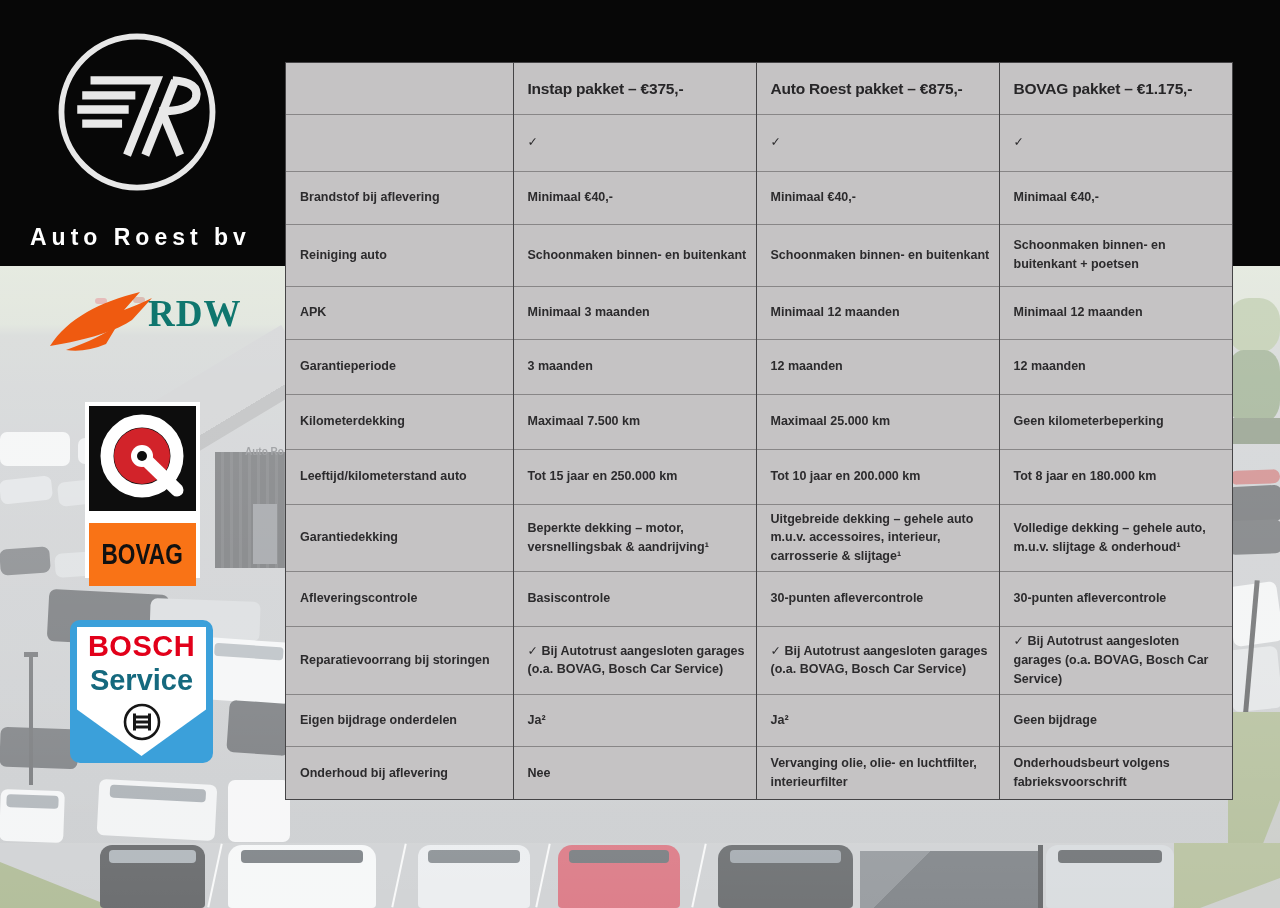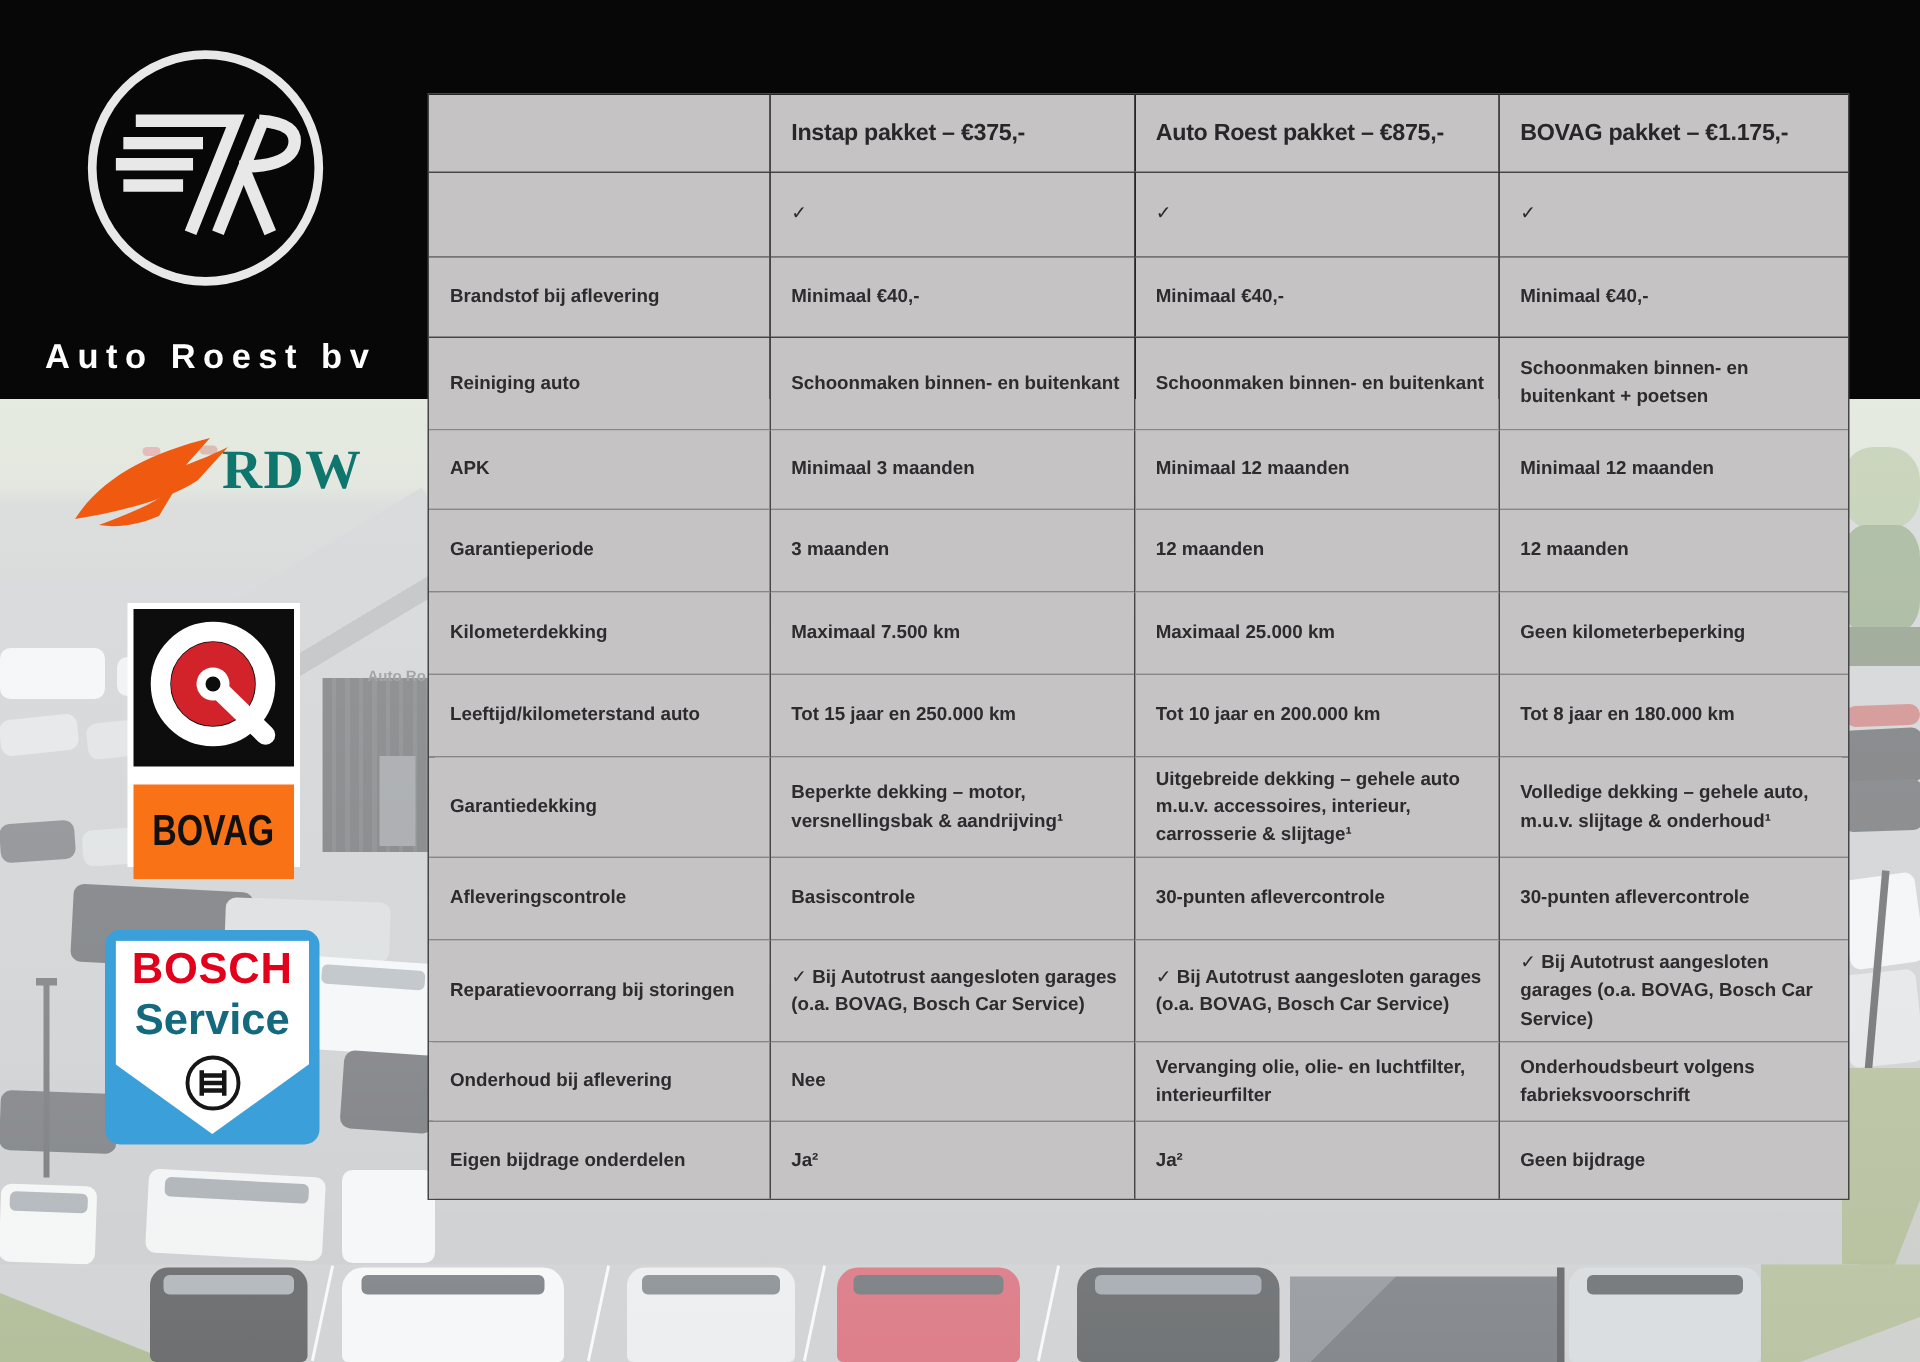--- a/index.html
+++ b/index.html
@@ -262,27 +262,27 @@
       <td>Basiscontrole</td>
       <td>30-punten aflevercontrole</td>
       <td>30-punten aflevercontrole</td>
     </tr>
     <tr style="height:68px;">
       <td>Reparatievoorrang bij storingen</td>
       <td>✓ Bij Autotrust aangesloten garages (o.a. BOVAG, Bosch Car Service)</td>
       <td>✓ Bij Autotrust aangesloten garages (o.a. BOVAG, Bosch Car Service)</td>
       <td>✓ Bij Autotrust aangesloten garages (o.a. BOVAG, Bosch Car Service)</td>
     </tr>
+    <tr style="height:52px;">
+      <td>Eigen bijdrage onderdelen</td>
+      <td>Ja²</td>
+      <td>Ja²</td>
+      <td>Geen bijdrage</td>
+    </tr>
     <tr style="height:53px;">
       <td>Onderhoud bij aflevering</td>
       <td>Nee</td>
       <td>Vervanging olie, olie- en luchtfilter, interieurfilter</td>
       <td>Onderhoudsbeurt volgens fabrieksvoorschrift</td>
     </tr>
-    <tr style="height:52px;">
-      <td>Eigen bijdrage onderdelen</td>
-      <td>Ja²</td>
-      <td>Ja²</td>
-      <td>Geen bijdrage</td>
-    </tr>
   </tbody>
     </table>
 </div>
 
 </body></html>

